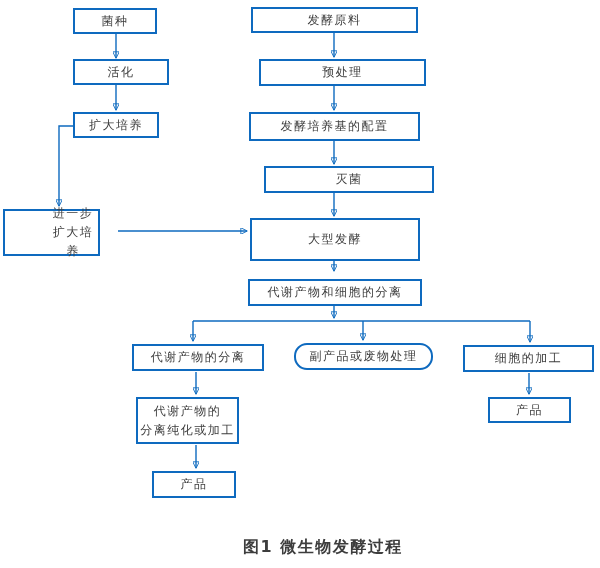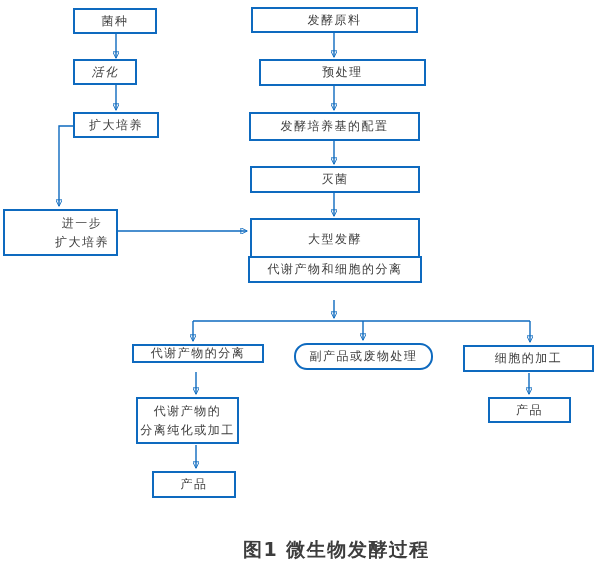--- a/index.html
+++ b/index.html
@@ -38,21 +38,21 @@
     font-size:12px;
     letter-spacing:1.5px;
     line-height:19px;
     white-space:pre-line;
   }
   .caption{
     position:absolute;
     left:243px;
     top:537px;
     color:var(--text);
-    font-size:19px;
+    font-size:16px;
     font-weight:bold;
     letter-spacing:1.5px;
     white-space:nowrap;
   }
 </style>
 </head>
 <body>
 
 <div class="stage">
 
@@ -75,33 +75,33 @@
     <path d="M193 321 H530"></path>
     <path d="M193 321 V341" marker-end="url(#arw)"></path>
     <path d="M363 321 V340" marker-end="url(#arw)"></path>
     <path d="M530 321 V342" marker-end="url(#arw)"></path>
     <path d="M196 372 V394" marker-end="url(#arw)"></path>
     <path d="M196 445 V468" marker-end="url(#arw)"></path>
     <path d="M529 373 V394" marker-end="url(#arw)"></path>
   </svg>
 
   <div class="node" style="left:73px;  top:8px;   width:84px;  height:26px;">菌种</div>
-  <div class="node" style="left:73px;  top:59px;  width:64px;  height:26px;font-style:italic;">活化</div>
+  <div class="node" style="left:73px;  top:59px;  width:96px;  height:26px;">活化</div>
   <div class="node" style="left:73px;  top:112px; width:86px;  height:26px;">扩大培养</div>
-  <div class="node" style="left:3px;   top:209px; width:115px; height:47px;padding-left:43px;">进一步
+  <div class="node" style="left:3px;   top:209px; width:97px; height:47px;padding-left:43px;">进一步
 扩大培养</div>
 
   <div class="node" style="left:251px; top:7px;   width:167px; height:26px;">发酵原料</div>
   <div class="node" style="left:251px; top:59px;  width:167px; height:27px;margin-left:8px;">预处理</div>
   <div class="node" style="left:249px; top:112px; width:171px; height:29px;">发酵培养基的配置</div>
-  <div class="node" style="left:250px; top:166px; width:170px; height:27px;">灭菌</div>
+  <div class="node" style="left:264px; top:166px; width:170px; height:27px;">灭菌</div>
   <div class="node" style="left:250px; top:218px; width:170px; height:43px;">大型发酵</div>
-  <div class="node" style="left:248px; top:256px; width:174px; height:27px;">代谢产物和细胞的分离</div>
+  <div class="node" style="left:248px; top:279px; width:174px; height:27px;">代谢产物和细胞的分离</div>
 
-  <div class="node" style="left:132px; top:344px; width:132px; height:19px;">代谢产物的分离</div>
+  <div class="node" style="left:132px; top:344px; width:132px; height:27px;">代谢产物的分离</div>
   <div class="node" style="left:294px; top:343px; width:139px; height:27px;border-radius:13px;">副产品或废物处理</div>
   <div class="node" style="left:463px; top:345px; width:131px; height:27px;">细胞的加工</div>
 
   <div class="node" style="left:136px; top:397px; width:103px; height:47px;">代谢产物的
 分离纯化或加工</div>
   <div class="node" style="left:152px; top:471px; width:84px;  height:27px;">产品</div>
   <div class="node" style="left:488px; top:397px; width:83px;  height:26px;">产品</div>
 
   <div class="caption">图1 微生物发酵过程</div>
 </div>

